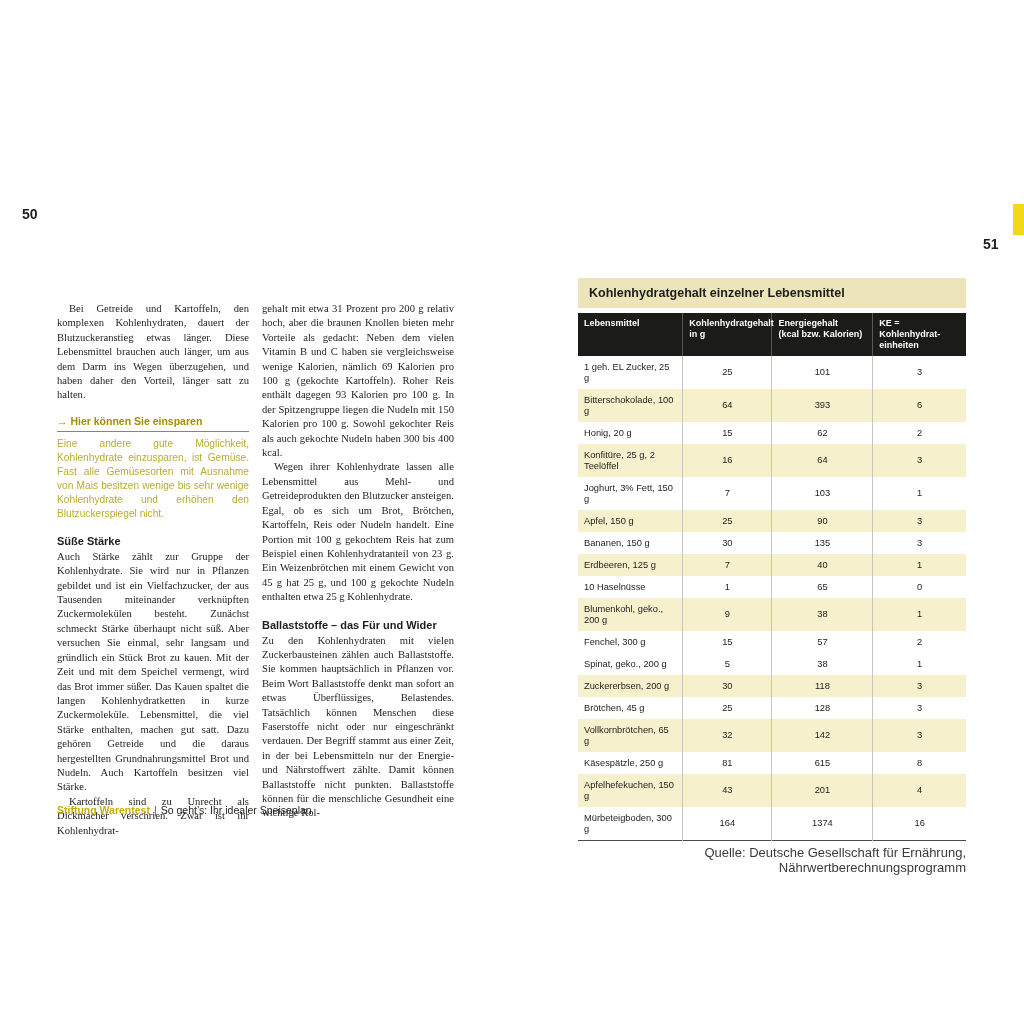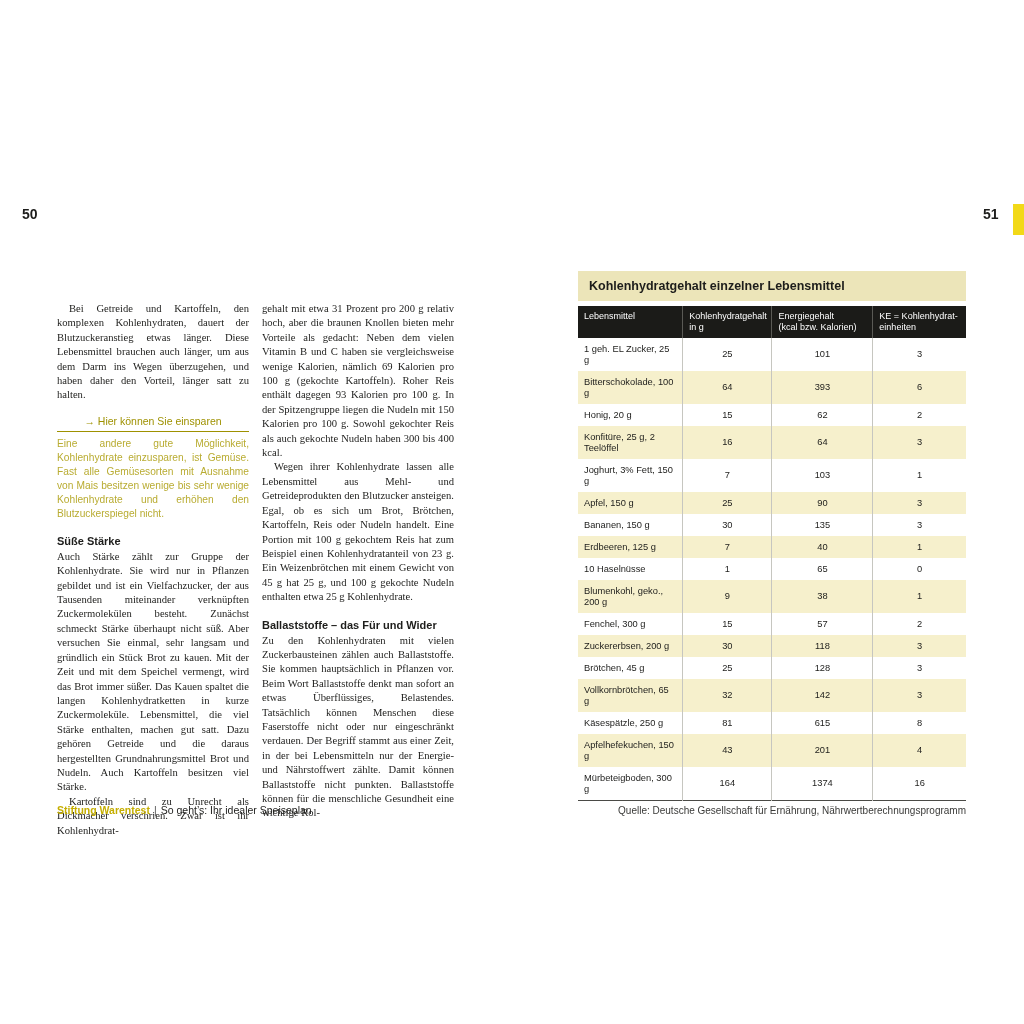--- a/index.html
+++ b/index.html
@@ -3,55 +3,55 @@
 <meta charset="utf-8">
 <style>
   * { margin:0; padding:0; box-sizing:border-box; }
   html,body { background:#ffffff; }
   body { width:1024px; height:1024px; position:relative; font-family:"Liberation Serif", serif; color:var(--text,#1d1d1b); }
 
   .spread { position:absolute; inset:0; background:#fff; overflow:hidden; }
 
   .pageno { position:absolute; top:206px; font:bold 14px "Liberation Sans", sans-serif; color:#1d1d1b; }
   .pageno.left  { left:22px; }
-  .pageno.right { left:983px; }
+  .pageno.right { left:983px;margin-top:30px; }
 
   .edge-tab { position:absolute; right:0; top:204px; width:11px; height:31px; background:var(--accent-yellow,#f2d918); }
 
   
   .col { position:absolute; top:302px; width:192px; font-size:10.6px; line-height:14.4px; text-align:justify; hyphens:auto; }
   .col1 { left:57px; }
   .col2 { left:262px; }
   .col p { margin:0; }
   .col p.indent { text-indent:12px; }
   .col h3 { font:bold 11px/14px "Liberation Sans", sans-serif; color:#1d1d1b; margin:13px 0 2px 0; text-align:left; }
 
   .tip { margin:12px 0 2px 0; font-family:"Liberation Sans", sans-serif; }
-  .tip-head { color:var(--tip-heading,#9e9100); font-weight:normal; font-size:10.5px; line-height:13px;
-              border-bottom:1px solid var(--tip-heading,#9e9100); padding-bottom:3px; margin-bottom:5px; text-align:center; }
+  .tip-head { color:var(--tip-heading,#9e9100); font-weight:bold; font-size:10.5px; line-height:13px;
+              border-bottom:1px solid var(--tip-heading,#9e9100); padding-bottom:3px; margin-bottom:5px; text-align:left; }
   .tip-body { color:var(--tip-body,#b9ac32); font-size:10.2px; line-height:14px; margin-left:12px; text-align:justify; }
 
   .footer { position:absolute; left:57px; top:804px; font:10.5px "Liberation Sans", sans-serif; color:#1d1d1b; white-space:nowrap; }
   .footer .brand { color:var(--brand-gold,#c5ae00); font-weight:bold; }
   .footer .ftsep { margin:0 4px; color:#555; }
 
   
-  .tablewrap { position:absolute; left:578px; top:271px; width:388px; font-family:"Liberation Sans", sans-serif; }
+  .tablewrap { position:absolute; left:578px; top:278px; width:388px; font-family:"Liberation Sans", sans-serif; }
   .ttitle { background:var(--table-title-bg,#ece5b9); font-weight:bold; font-size:12.5px; color:#1d1d1b;
             padding:8px 11px 8px 11px; margin-bottom:5px; }
   table { width:100%; border-collapse:collapse; border-bottom:1px solid #4a4a46; table-layout:fixed; }
-  thead th { background:var(--table-header-bg,#1b1b18); color:#ffffff; font-size:9px; line-height:11px; font-weight:normal;
+  thead th { background:var(--table-header-bg,#1b1b18); color:#ffffff; font-size:9px; line-height:11px; font-weight:bold;
              text-align:left; vertical-align:top; padding:5px 6px; white-space:pre-line; border-right:1px solid #5a5a55; }
   thead th:last-child { border-right:none;margin-top:28px; }
   tbody td { font-size:9.3px; line-height:11px; padding:5.5px 6px; vertical-align:middle;
              border-right:1px solid #c6c6c0; color:#1d1d1b; }
   tbody td:last-child { border-right:none; }
   tbody td.c { text-align:center; }
   tbody tr.alt { background:var(--row-alt-bg,#f6f0cc);padding-left:40px; }
-  .source { text-align:right; font-size:10px; color:#3a3a38; margin-top:4px; }
+  .source { text-align:right; font-size:13px; color:#3a3a38; margin-top:4px; }
 </style>
 </head>
 <body>
 
 <div class="spread">
 
   <div class="pageno left">50</div>
   <div class="pageno right">51</div>
   <div class="edge-tab"></div>
 
@@ -157,20 +157,26 @@
             <td class="c">9</td>
             <td class="c">38</td>
             <td class="c">1</td>
           </tr>
           <tr>
             <td>Fenchel, 300 g</td>
             <td class="c">15</td>
             <td class="c">57</td>
             <td class="c">2</td>
           </tr>
+          <tr>
+            <td>Spinat, geko., 200 g</td>
+            <td class="c">5</td>
+            <td class="c">38</td>
+            <td class="c">1</td>
+          </tr>
           <tr class="alt">
             <td>Zuckererbsen, 200 g</td>
             <td class="c">30</td>
             <td class="c">118</td>
             <td class="c">3</td>
           </tr>
           <tr>
             <td>Brötchen, 45 g</td>
             <td class="c">25</td>
             <td class="c">128</td>

